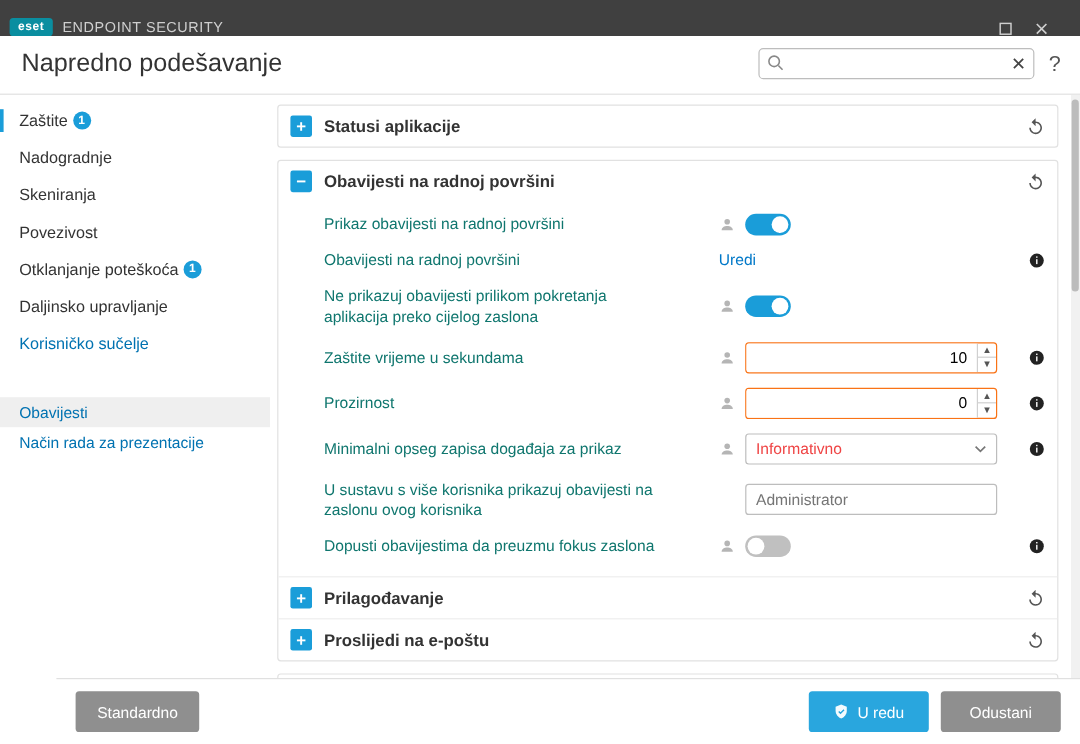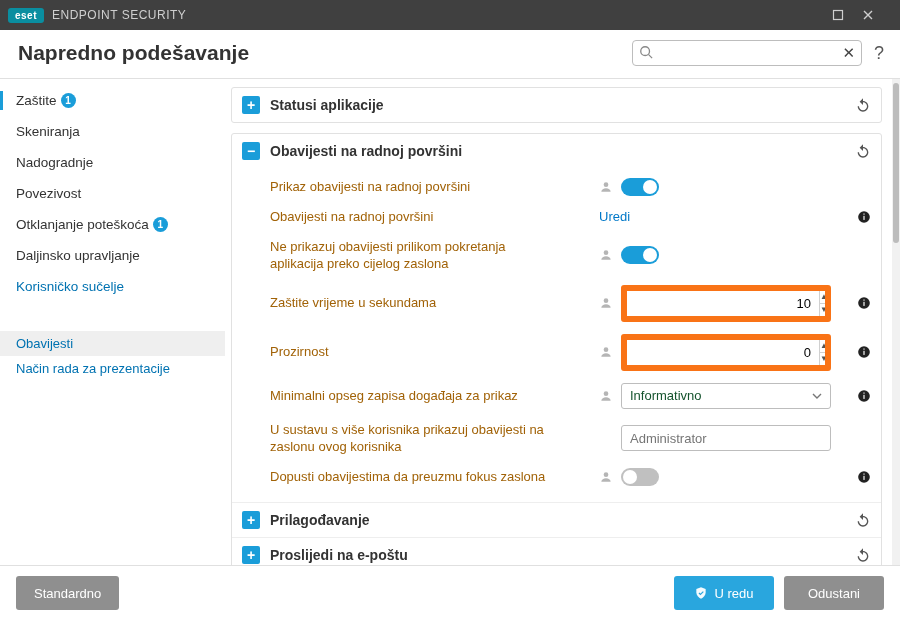--- a/index.html
+++ b/index.html
@@ -12,21 +12,21 @@
     height: 620px;
     overflow: hidden;
     display: flex;
     flex-direction: column;
   }
   .titlebar {
     background: #404040;
     color: #d0d0d0;
     height: 30px;
     display: flex;
-    align-items: center;
+    align-items: flex-end;
     padding: 0 8px;
   }
   .brand-badge {
     background: #0a8ea0;
     color: #fff;
     font-weight: bold;
     font-size: 10px;
     padding: 2px 7px;
     border-radius: 3px;
     margin-right: 8px;
@@ -34,21 +34,21 @@
   }
   .titlebar-text { font-size: 12px; letter-spacing: .5px; color:#cfcfcf;}
   .titlebar-spacer { flex:1; }
   .win-btn { width:30px; text-align:center; color:#cfcfcf; cursor:pointer; font-size:14px;}
   .header {
     display:flex;
     align-items:center;
     padding: 10px 16px 12px 18px;
     border-bottom: 1px solid #e0e0e0;
   }
-  .page-title { font-size: 21px; color:#333; font-weight:700;}
+  .page-title { font-size: 21px; color:#333; font-weight:400;}
   .header-spacer { flex:1; }
   .search-wrap {
     position: relative;
     width: 230px;
   }
   .search-input {
     width: 100%;
     border:1px solid #bdbdbd;
     border-radius:4px;
     padding: 4px 26px 4px 26px;
@@ -157,21 +157,21 @@
     cursor:pointer;
   }
   .revert-icon { color:#555; cursor:pointer; font-size:16px;}
   .panel-body { padding: 4px 10px 10px 38px; }
   .row {
     display:flex;
     align-items:center;
     padding:6px 0;
     gap:10px;
   }
-  .row-label { flex:0 0 290px; font-size:13px; color:#a16207; line-height:1.35;}
+  .row-label { flex:0 0 290px; font-size:13px; color:#0f766e; line-height:1.35;}
   .row-controls { flex:1; display:flex; align-items:center; gap:8px;margin-left:29px;}
   .person-icon { color:#b5b5b5; }
   .link { color:#0078c8; cursor:pointer; }
   .info-icon { margin-left:auto; color:#222; cursor:pointer;}
   .toggle {
     width:38px; height:18px;
     border-radius:9px;
     background:#c0c0c0;
     position:relative;
     cursor:pointer;
@@ -182,23 +182,23 @@
     position:absolute;
     width:14px; height:14px;
     background:#fff;
     border-radius:50%;
     top:2px; left:2px;
     transition: left .15s;
   }
   .toggle.on::after { left:22px; }
   .num-input-wrap {
     display:flex;
-    border:6px solid #f97316;
+    border:1px solid #f97316;
     border-radius:3px;
-    height:37px;
+    height:26px;
     width:210px;
     overflow:hidden;
   }
   .num-input {
     flex:1;
     border:none;
     text-align:right;
     padding:0 8px;
     font-size:13px;
     outline:none;
@@ -215,21 +215,21 @@
     font-size:8px; color:#555; cursor:pointer;
     border-bottom:1px solid #d0d0d0;
   }
   .spin-btn:last-child { border-bottom:none;}
   .select {
     width:210px; height:26px;
     border:1px solid #bdbdbd;
     border-radius:3px;
     display:flex; align-items:center;
     padding:0 8px;
-    color:#14532d;
+    color:#ef4444;
     justify-content:space-between;
     cursor:pointer;
     font-size:13px;
   }
   .text-input {
     width:210px; height:26px;
     border:1px solid #bdbdbd;
     border-radius:3px;
     padding:0 8px;
     color:#888;
@@ -238,20 +238,21 @@
   .sub-panel-header {
     display:flex; align-items:center; gap:10px;
     padding:8px 10px;
   }
   .footer {
     border-top:1px solid #e0e0e0;
     padding:10px 16px;
     display:flex;
     align-items:center;
     gap:10px;
+    margin-left:47px;
   }
   .btn {
     height:34px;
     min-width:100px;
     border:none;
     border-radius:3px;
     font-size:13px;
     cursor:pointer;
     color:#fff;
     display:inline-flex;
@@ -300,24 +301,24 @@
 </div>
 
 <div class="body-wrap">
 
   <div class="sidebar">
     <div class="side-item side-bluebar">
       <span>Zaštite</span>
       <span class="badge">1</span>
     </div>
     <div class="side-item">
+        <span>Nadogradnje</span>
+      </div>
+    <div class="side-item">
         <span>Skeniranja</span>
-      </div>
-    <div class="side-item">
-        <span>Nadogradnje</span>
       </div>
     <div class="side-item">
         <span>Povezivost</span>
       </div>
     <div class="side-item">
       <span>Otklanjanje poteškoća</span>
       <span class="badge">1</span>
     </div>
     <div class="side-item">
         <span>Daljinsko upravljanje</span>

